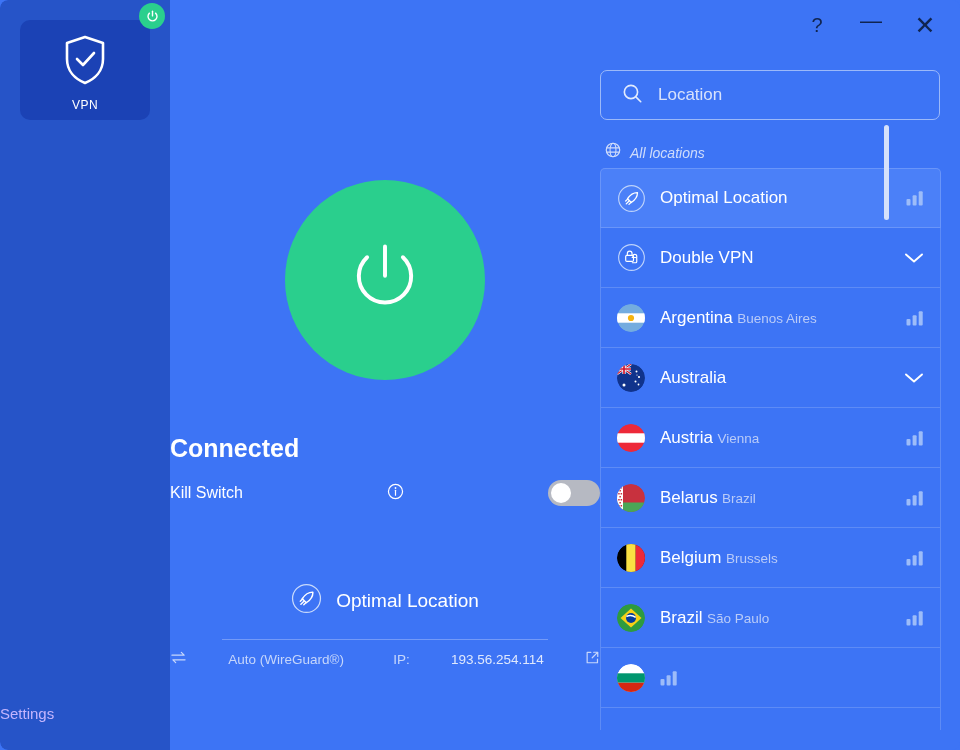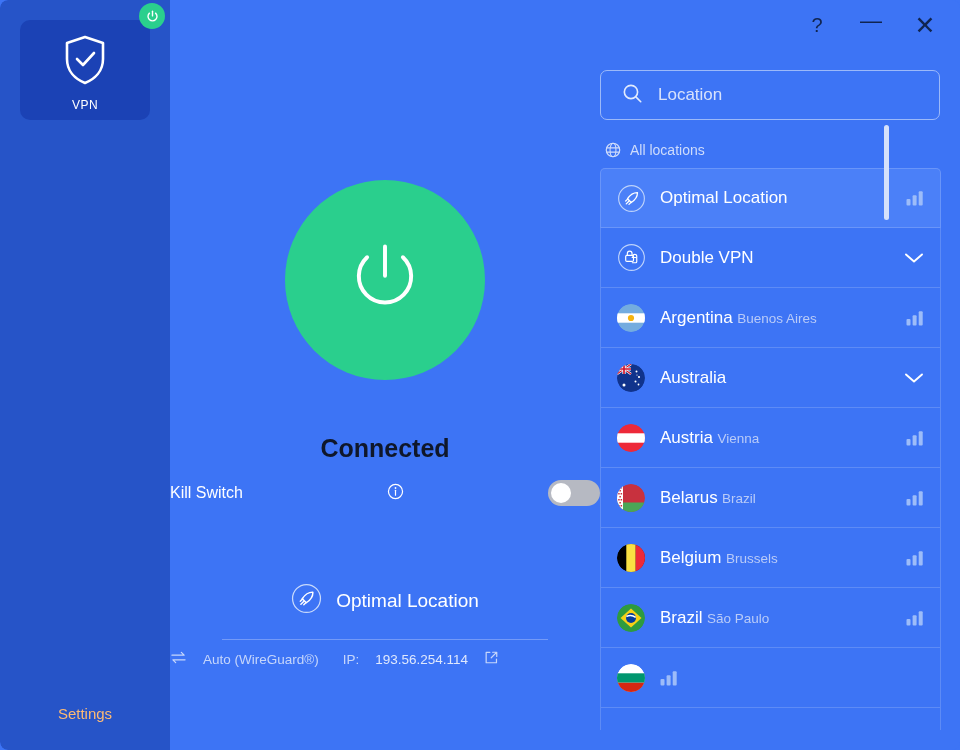--- a/index.html
+++ b/index.html
@@ -60,22 +60,21 @@
     background: #2acf8d;
     display: flex;
     align-items: center;
     justify-content: center;
     z-index: 5;
   }
   #settings-link {
     position: absolute;
     left: 0; right: 0;
     bottom: 28px;
-    text-align: center;
-    color: #fdba74;
+    color: #c4b5fd;
     font-size: 15px;
   }
 
   
   #titlebar {
     position: absolute;
     right: 0; top: 0;
     height: 50px;
     display: flex;
     align-items: center;
@@ -108,22 +107,21 @@
     border-radius: 50%;
     background: #2acf8d;
     display: flex;
     align-items: center;
     justify-content: center;
     cursor: pointer;
   }
   #status-text {
     position: absolute;
     left: 0; right: 0; top: 434px;
-    text-align: center;
-    color: #0f172a;
+    color: #ffffff;
     font-size: 25px;
     font-weight: bold;
   }
   #killswitch-row {
     position: absolute;
     left: 0; right: 0; top: 480px;
     display: flex;
     align-items: center;
     justify-content: space-between;
     gap: 9px;
@@ -163,22 +161,22 @@
     position: absolute;
     left: 52px; right: 52px; top: 639px;
     height: 1px;
     background: rgba(255,255,255,.28);
   }
   #conn-info {
     position: absolute;
     left: 0; right: 0; top: 650px;
     display: flex;
     align-items: center;
-    justify-content: flex-start;
-    gap: 16px;
+    justify-content: space-between;
+    gap: 8px;
     color: #c6d6fb;
     font-size: 13.5px;
   }
   #conn-info .ip-label { margin-left: 8px; }
   #conn-info .ip-value { color: #dfe8fd; }
 
   
   #locations {
     position: absolute;
     left: 600px; top: 0;
@@ -198,24 +196,25 @@
     cursor: text;
   }
   #search-box .search-placeholder {
     color: #d7e2fc;
     font-size: 17px;
   }
   #all-locations-header {
     position: absolute;
     left: 5px; top: 142px;
     display: flex;
-    align-items: flex-start;
+    align-items: flex-end;
     gap: 9px;
     color: #cfdcfb;
     font-size: 14px;
+    font-style: italic;
   }
   #list-wrap {
     position: absolute;
     left: 0; top: 168px;
     width: 347px; height: 562px;
     overflow: hidden;
   }
   .loc-row {
     position: relative;
     box-sizing: border-box;

